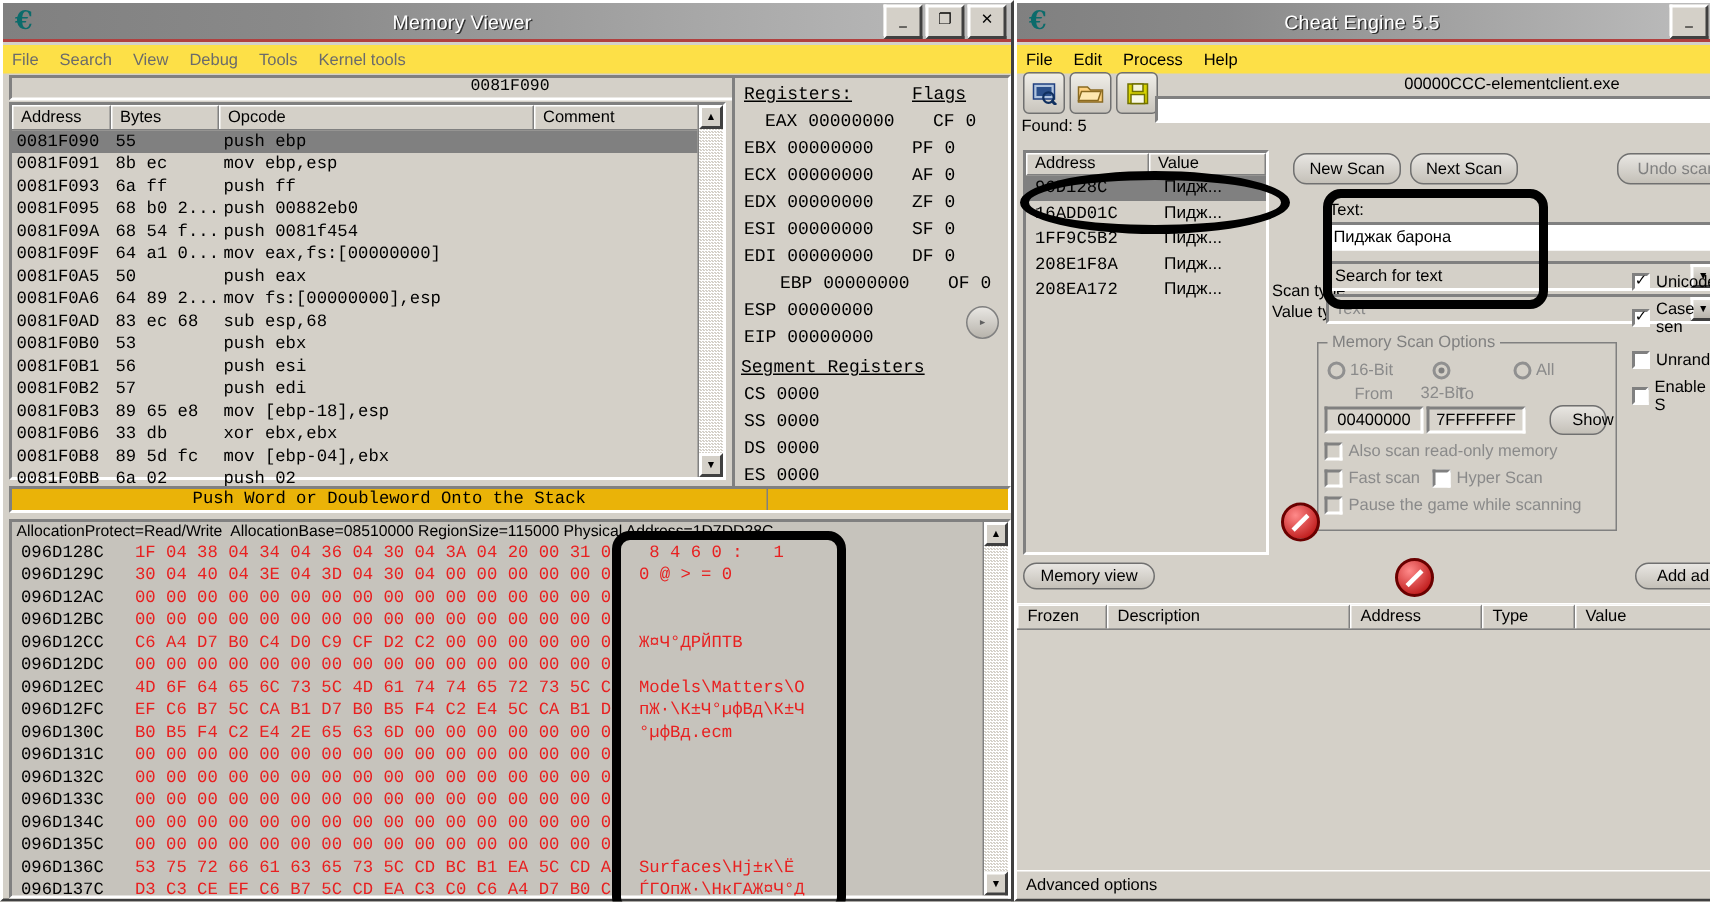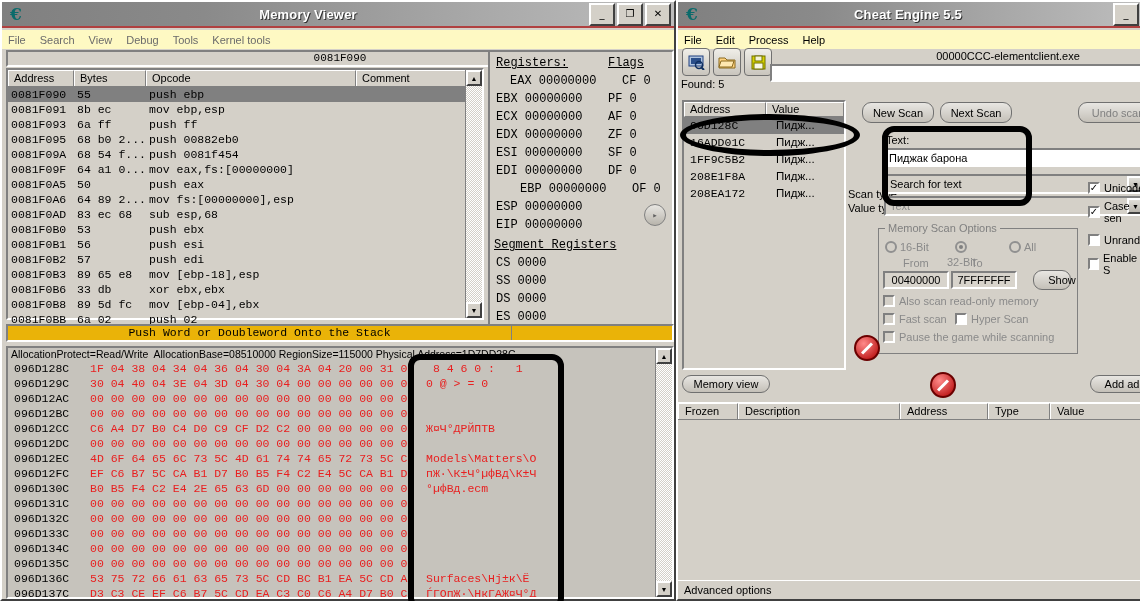--- a/index.html
+++ b/index.html
@@ -10,30 +10,30 @@
     font-size:11px;color:#000;
     -webkit-font-smoothing:none;
   }
   .root{position:relative;width:1140px;height:601px;}
 
   
   .win{position:absolute;background:#d4d0c8;border:2px solid;
        border-color:#ffffff #404040 #404040 #ffffff;box-sizing:border-box;}
   .titlebar{height:24px;background:linear-gradient(to right,#808080 0%,#8a8a8a 30%,#a8a8a8 70%,#bdbdbd 100%);
        display:flex;align-items:center;position:relative;border-bottom:2px solid #b04040;}
-  .titlebar .tcap{flex:1;text-align:center;color:#fff;font-weight:bold;font-size:13px;
+  .titlebar .tcap{flex:1;text-align:center;color:#fff;font-weight:normal;font-size:13px;
        text-shadow:1px 1px 0 #303030;letter-spacing:.2px;}
   .logo{width:22px;height:20px;margin-left:3px;display:flex;align-items:center;justify-content:center;
         font-weight:bold;font-size:17px;color:#0b6b6b;font-family:"DejaVu Serif",serif;}
   .winbtns{display:flex;gap:2px;margin-right:3px;}
   .wbtn{width:22px;height:19px;background:#d4d0c8;border:2px solid;
         border-color:#ffffff #404040 #404040 #ffffff;display:flex;align-items:center;
         justify-content:center;font-size:10px;line-height:1;font-family:"DejaVu Sans",sans-serif;}
   .menubar{height:19px;display:flex;align-items:center;padding-left:6px;gap:14px;
-        background:#fef9c3;font-size:11px;}
+        background:#fde047;font-size:11px;}
   .menubar span{color:#000;}
   .menubar.grey span{color:#6b6b6b;}
   .field{border:2px solid;border-color:#808080 #ffffff #ffffff #808080;background:#fff;box-sizing:border-box;
          font-size:11px;padding:1px 3px;display:flex;align-items:center;}
   .rbtn{background:linear-gradient(to bottom,#e8e6e2,#c4c0b8);border:1px solid #707070;border-radius:9px;
         box-sizing:border-box;display:flex;align-items:center;justify-content:center;font-size:11px;color:#000;}
   .rbtn.dis{color:#808080;}
 
   
   #memviewer{left:0;top:0;width:676px;height:601px;}

